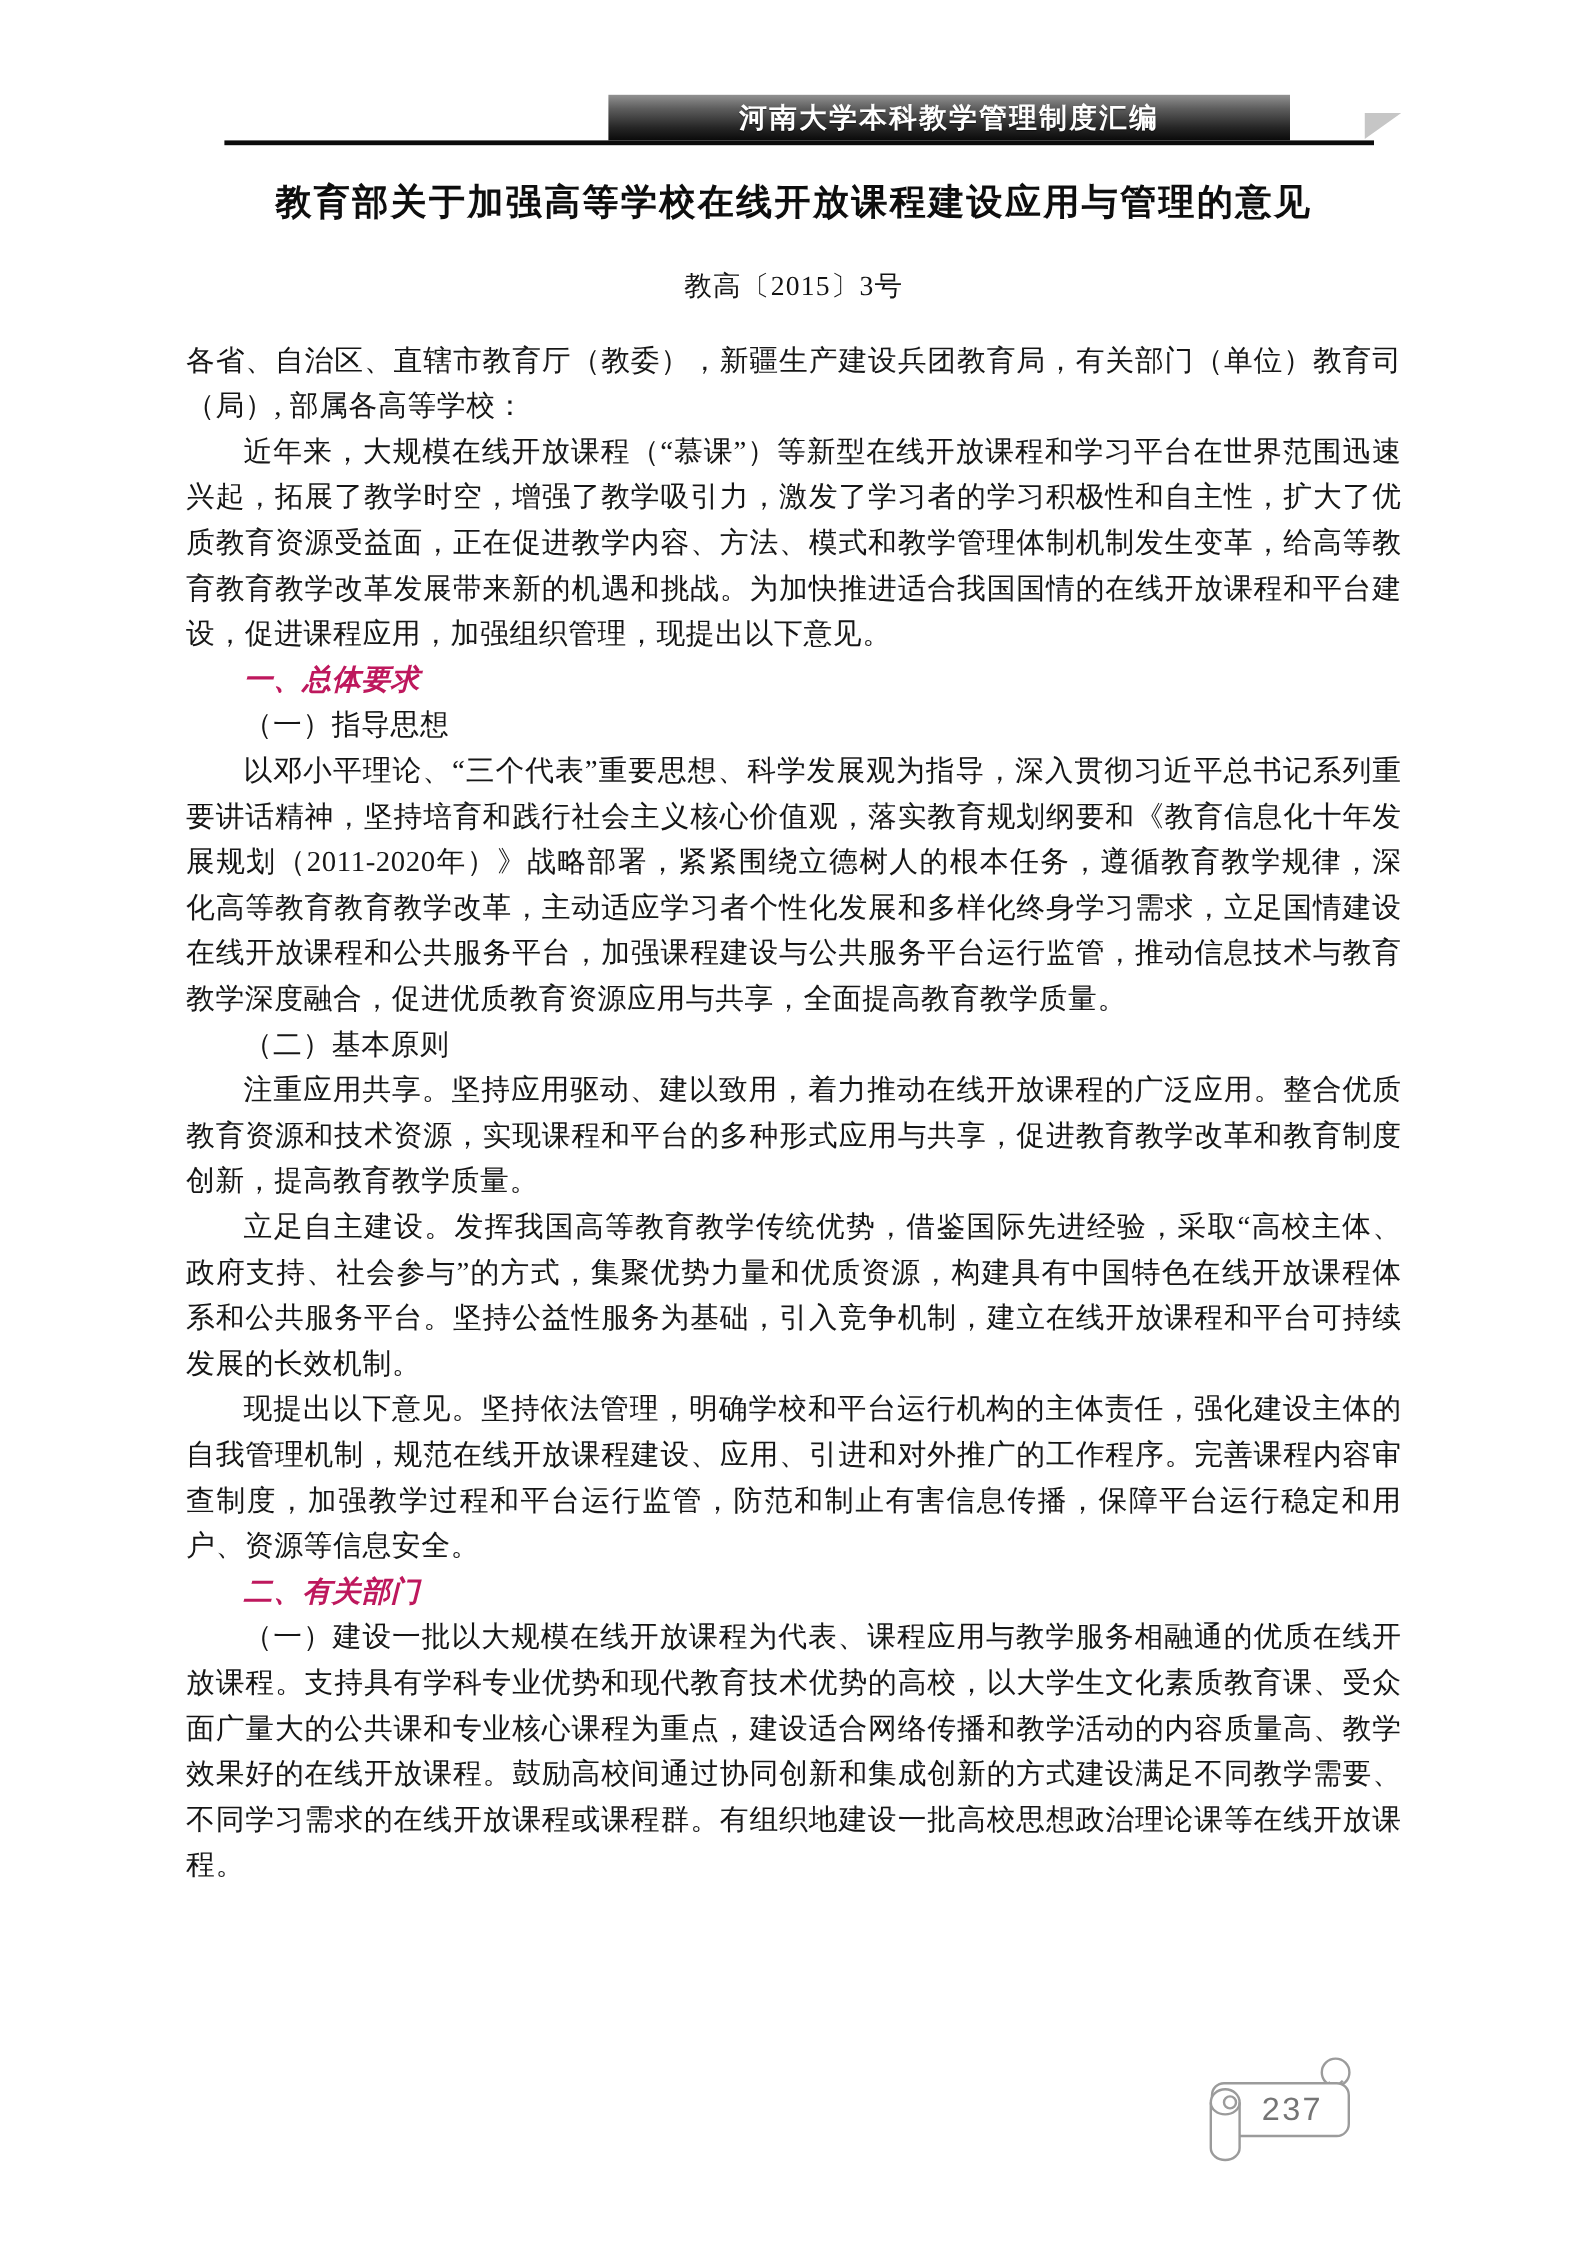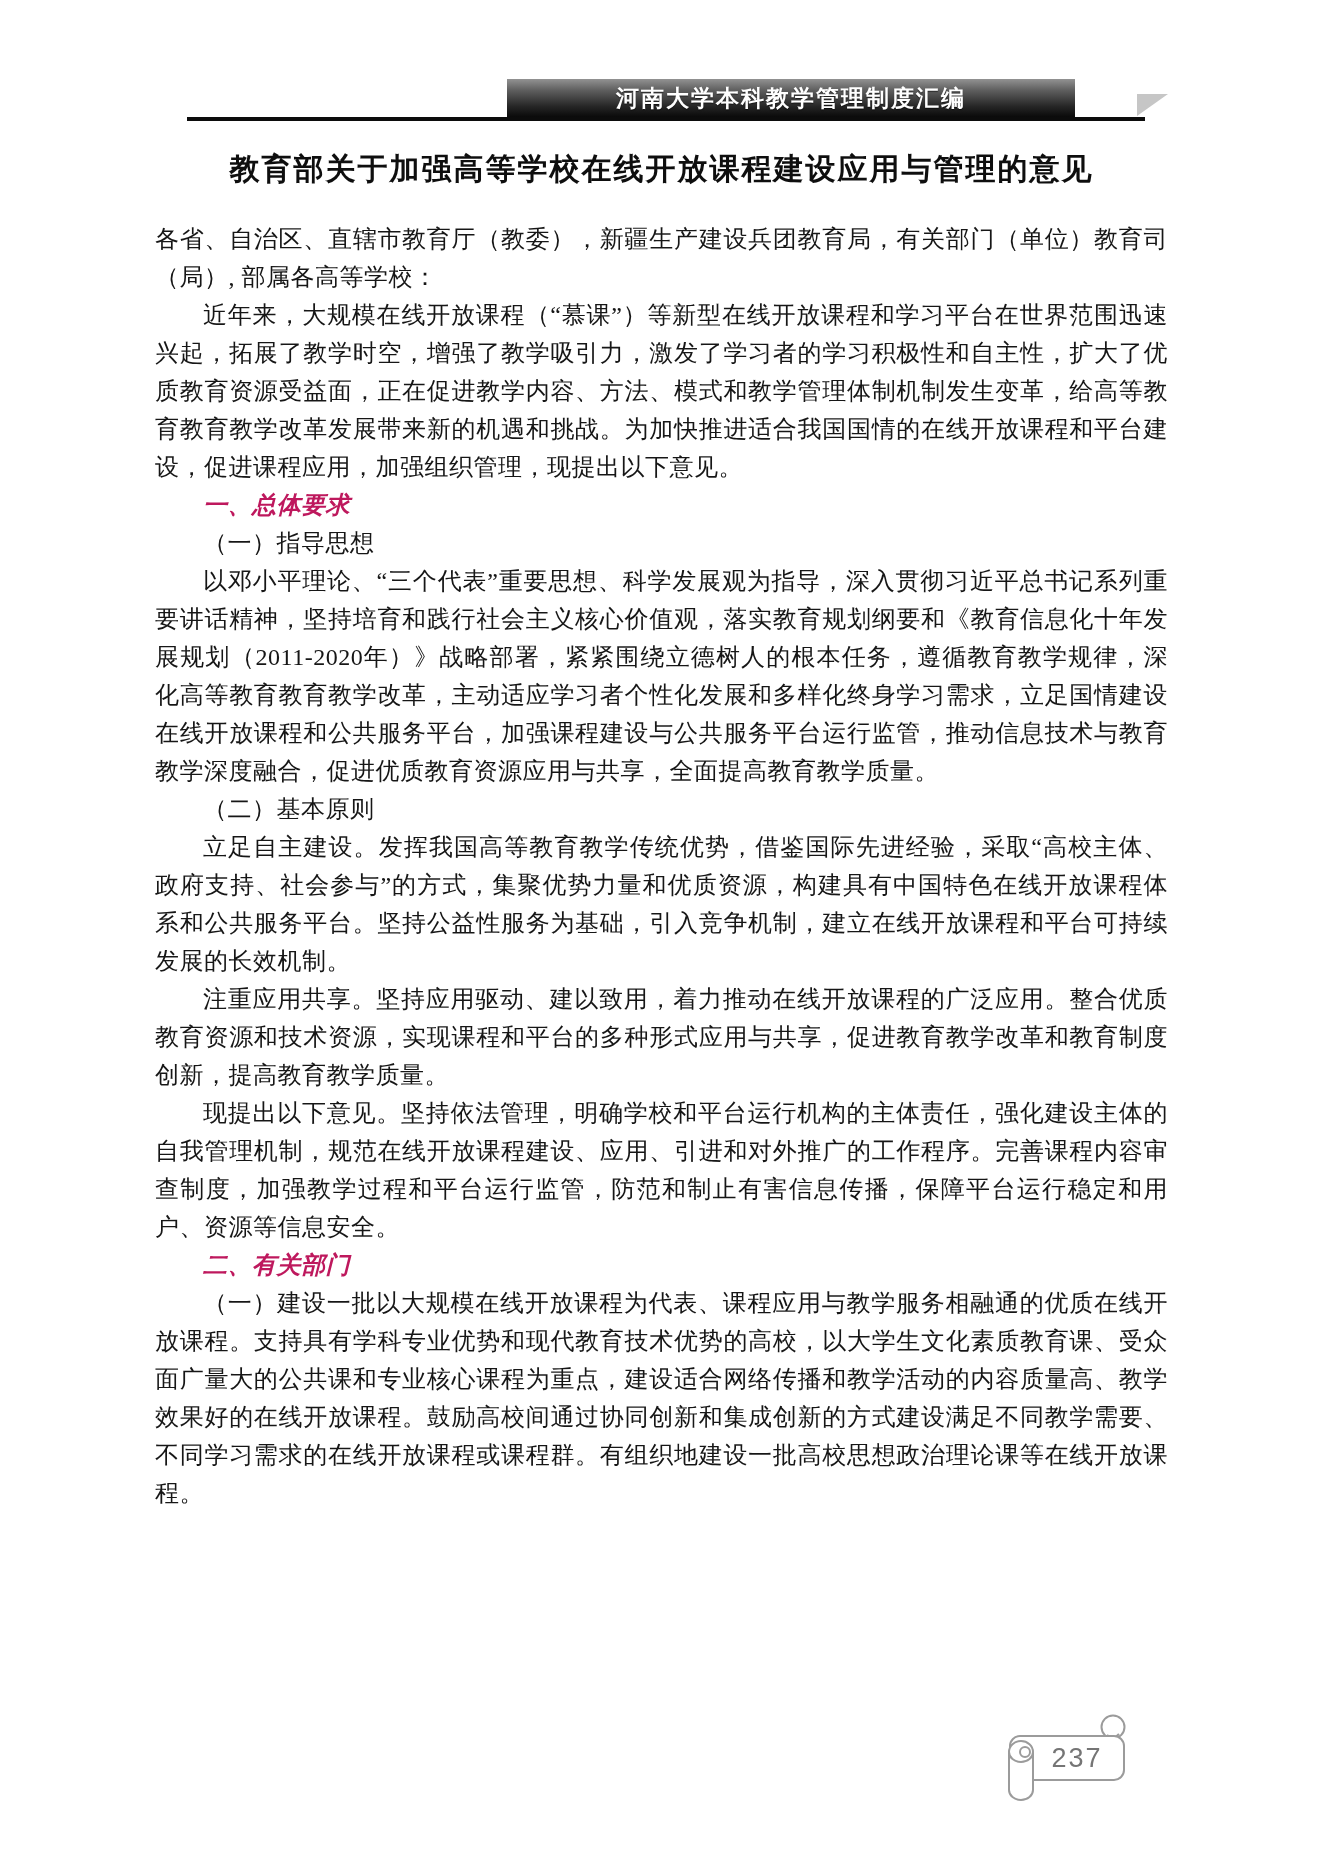--- a/index.html
+++ b/index.html
@@ -80,29 +80,30 @@
 <div class="page">
 
   <div class="header-rule"></div>
   <div class="header-banner">
     <span class="header-banner-text">河南大学本科教学管理制度汇编</span>
   </div>
   <div class="banner-tail"></div>
 
   <div class="content">
     <h1 class="doc-title">教育部关于加强高等学校在线开放课程建设应用与管理的意见</h1>
+    <div class="doc-number">教高〔2015〕3号</div>
     <div class="doc-body">
         <p class="para plain">各省、自治区、直辖市教育厅（教委），新疆生产建设兵团教育局，有关部门（单位）教育司（局）, 部属各高等学校：</p>
         <p class="para indent">近年来，大规模在线开放课程（“慕课”）等新型在线开放课程和学习平台在世界范围迅速兴起，拓展了教学时空，增强了教学吸引力，激发了学习者的学习积极性和自主性，扩大了优质教育资源受益面，正在促进教学内容、方法、模式和教学管理体制机制发生变革，给高等教育教育教学改革发展带来新的机遇和挑战。为加快推进适合我国国情的在线开放课程和平台建设，促进课程应用，加强组织管理，现提出以下意见。</p>
         <p class="para heading">一、总体要求</p>
         <p class="para indent">（一）指导思想</p>
         <p class="para indent">以邓小平理论、“三个代表”重要思想、科学发展观为指导，深入贯彻习近平总书记系列重要讲话精神，坚持培育和践行社会主义核心价值观，落实教育规划纲要和《教育信息化十年发展规划（2011-2020年）》战略部署，紧紧围绕立德树人的根本任务，遵循教育教学规律，深化高等教育教育教学改革，主动适应学习者个性化发展和多样化终身学习需求，立足国情建设在线开放课程和公共服务平台，加强课程建设与公共服务平台运行监管，推动信息技术与教育教学深度融合，促进优质教育资源应用与共享，全面提高教育教学质量。</p>
         <p class="para indent">（二）基本原则</p>
+        <p class="para indent">注重应用共享。坚持应用驱动、建以致用，着力推动在线开放课程的广泛应用。整合优质教育资源和技术资源，实现课程和平台的多种形式应用与共享，促进教育教学改革和教育制度创新，提高教育教学质量。</p>
         <p class="para indent">立足自主建设。发挥我国高等教育教学传统优势，借鉴国际先进经验，采取“高校主体、政府支持、社会参与”的方式，集聚优势力量和优质资源，构建具有中国特色在线开放课程体系和公共服务平台。坚持公益性服务为基础，引入竞争机制，建立在线开放课程和平台可持续发展的长效机制。</p>
-        <p class="para indent">注重应用共享。坚持应用驱动、建以致用，着力推动在线开放课程的广泛应用。整合优质教育资源和技术资源，实现课程和平台的多种形式应用与共享，促进教育教学改革和教育制度创新，提高教育教学质量。</p>
         <p class="para indent">现提出以下意见。坚持依法管理，明确学校和平台运行机构的主体责任，强化建设主体的自我管理机制，规范在线开放课程建设、应用、引进和对外推广的工作程序。完善课程内容审查制度，加强教学过程和平台运行监管，防范和制止有害信息传播，保障平台运行稳定和用户、资源等信息安全。</p>
         <p class="para heading">二、有关部门</p>
         <p class="para indent">（一）建设一批以大规模在线开放课程为代表、课程应用与教学服务相融通的优质在线开放课程。支持具有学科专业优势和现代教育技术优势的高校，以大学生文化素质教育课、受众面广量大的公共课和专业核心课程为重点，建设适合网络传播和教学活动的内容质量高、教学效果好的在线开放课程。鼓励高校间通过协同创新和集成创新的方式建设满足不同教学需要、不同学习需求的在线开放课程或课程群。有组织地建设一批高校思想政治理论课等在线开放课程。</p>
       </div>
   </div>
 
   <div class="page-scroll">
     <svg viewBox="0 0 132 96" xmlns="http://www.w3.org/2000/svg">
 
       <circle cx="110" cy="14" r="11.5" fill="#ffffff" stroke="#9b9b9b" stroke-width="2"></circle>

